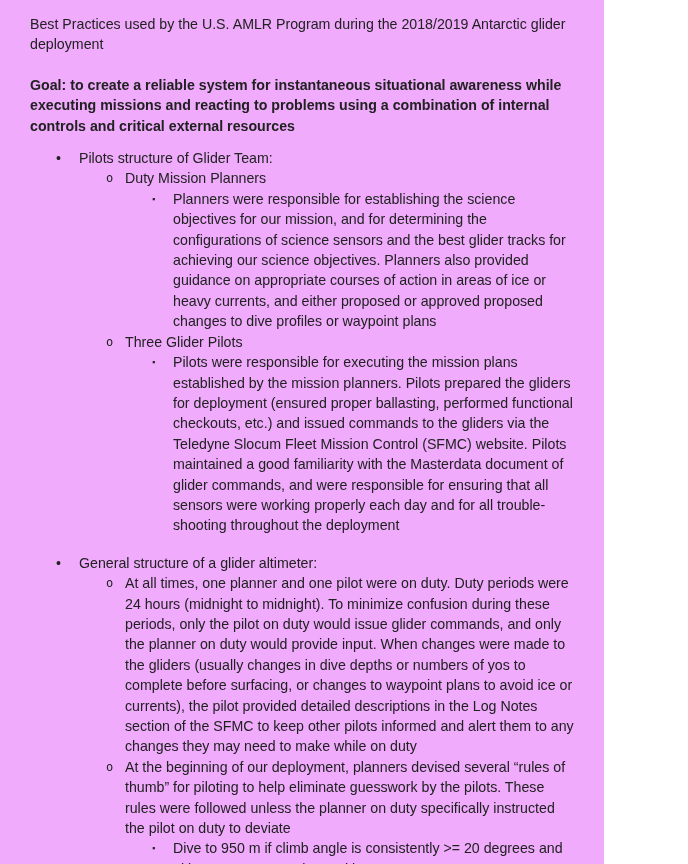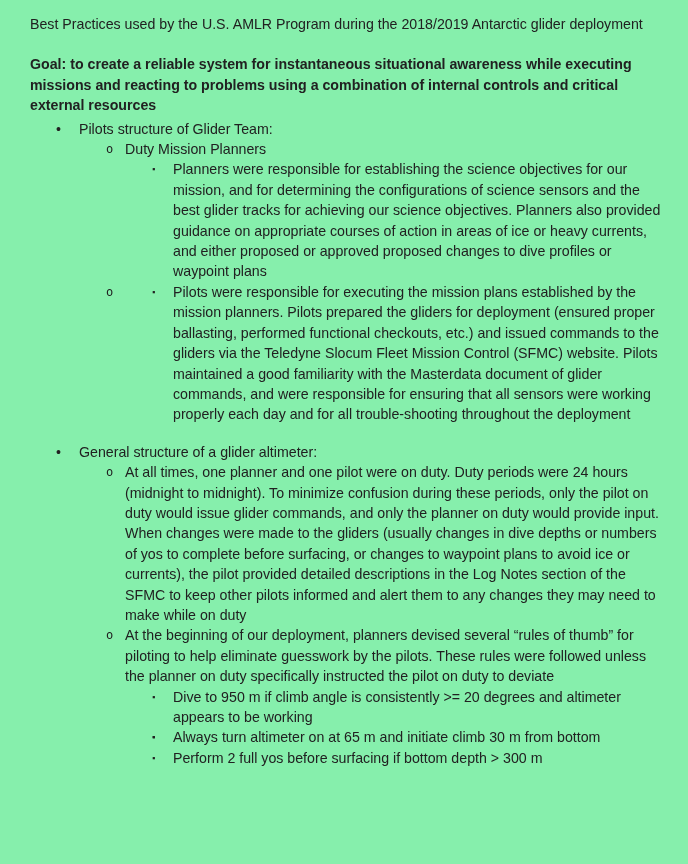--- a/index.html
+++ b/index.html
@@ -2,34 +2,34 @@
 <html><head>
 <meta charset="utf-8">
 <style>
   html, body {
     margin: 0;
     padding: 0;
     background: #ffffff;
   }
   .page {
     position: relative;
-    width: 688px;
+    width: 604px;
     height: 864px;
     box-sizing: border-box;
-    background: #86efac;
+    background: #f0abfc;
     padding: 14px 26px 0 30px;
     font-family: "Liberation Sans", sans-serif;
     font-size: 14.2px;
     line-height: 20.4px;
     color: #212121;
     overflow: hidden;
   }
   p { margin: 0; }
   .title   { margin-bottom: 20px; }
-  .goal    { font-weight: bold; margin-bottom: 3px; }
+  .goal    { font-weight: bold; margin-bottom: 12px; }
   .section { margin-bottom: 16px; }
 
   .li { position: relative; }
   .l1 { padding-left: 49px;  }
   .l2 { padding-left: 95px;  }
   .l3 { padding-left: 143px; }
 
   .marker {
     position: absolute;
     top: 0;
@@ -62,20 +62,21 @@
     <div class="txt">Duty Mission Planners</div>
   </div>
 
   <div class="li l3">
     <span class="marker m3">▪</span>
     <div class="txt">Planners were responsible for establishing the science objectives for our mission, and for determining the configurations of science sensors and the best glider tracks for achieving our science objectives. Planners also provided guidance on appropriate courses of action in areas of ice or heavy currents, and either proposed or approved proposed changes to dive profiles or waypoint plans</div>
   </div>
 
   <div class="li l2">
     <span class="marker m2">o</span>
+    <div class="txt">Three Glider Pilots</div>
   </div>
 
   <div class="li l3">
     <span class="marker m3">▪</span>
     <div class="txt">Pilots were responsible for executing the mission plans established by the mission planners. Pilots prepared the gliders for deployment (ensured proper ballasting, performed functional checkouts, etc.) and issued commands to the gliders via the Teledyne Slocum Fleet Mission Control (SFMC) website. Pilots maintained a good familiarity with the Masterdata document of glider commands, and were responsible for  ensuring that all sensors were working properly each day and for all trouble-shooting throughout the deployment</div>
   </div>
 
   <div class="spacer"></div>
 
   <div class="li l1">

